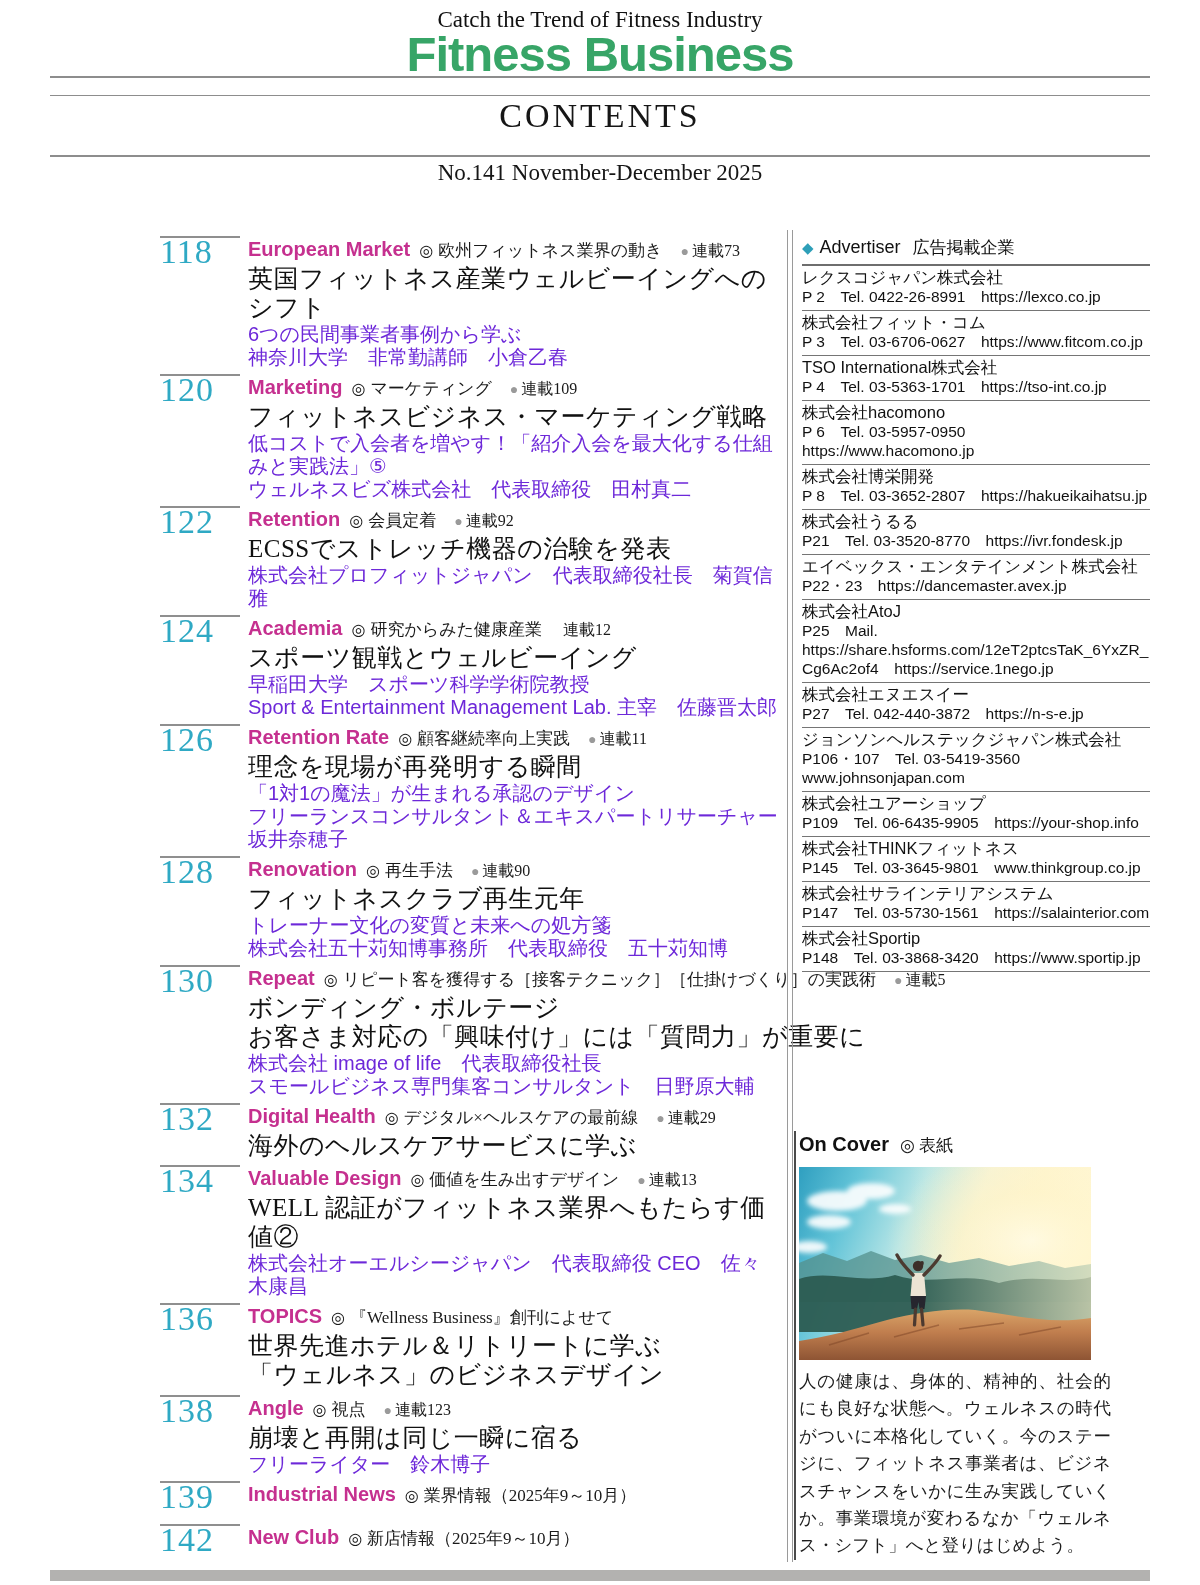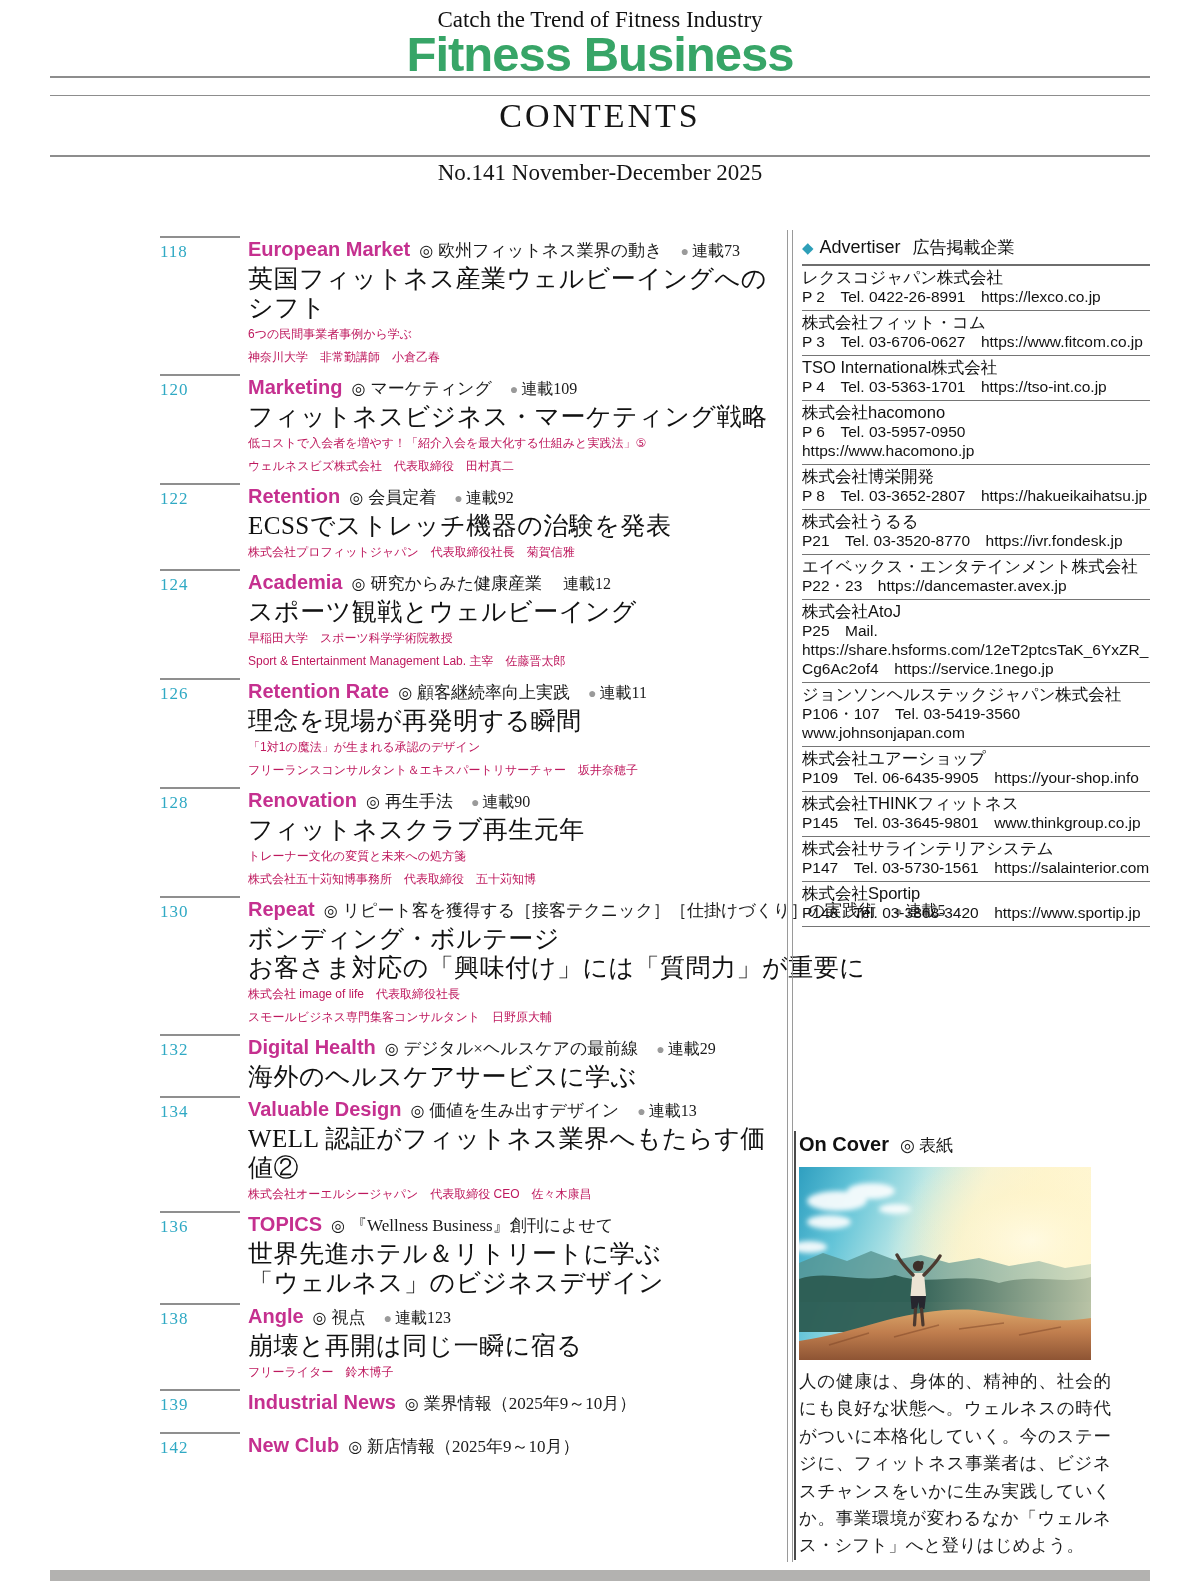--- a/index.html
+++ b/index.html
@@ -17,35 +17,35 @@
   .contents-title{position:absolute;top:97px;left:0;right:0;text-align:center;
         font-family:"Liberation Serif","DejaVu Serif",serif;font-size:34px;letter-spacing:3px;color:#161616;}
   .issue{position:absolute;top:160px;left:0;right:0;text-align:center;
         font-family:"Liberation Serif","DejaVu Serif",serif;font-size:23px;color:#161616;}
 
   
   .toc{position:absolute;left:110px;top:236px;width:620px;}
   .toc-entry{display:grid;grid-template-columns:88px 1fr;margin-bottom:5px;min-height:38px;}
   .num-col{padding-top:0;}
   .num-rule{width:80px;height:2px;background:#8f8f8f;margin-bottom:1px;}
-  .page-num{font-family:"Liberation Serif","DejaVu Serif",serif;font-size:17px;line-height:26px;
+  .page-num{font-family:"Liberation Serif","DejaVu Serif",serif;font-size:34px;line-height:26px;
             letter-spacing:1px;color:var(--page-number-teal,#2FA9C4);}
   .entry-body{padding-top:2px;}
   .cat-line{line-height:22px;white-space:nowrap;}
   .cat{font-weight:700;font-size:20px;color:var(--category-magenta,#C5308F);margin-right:9px;}
   .marker{font-family:"Liberation Serif","DejaVu Serif",serif;font-size:16px;color:#1a1a1a;margin-right:5px;}
   .sub{font-family:"Liberation Serif","DejaVu Serif",serif;font-size:17px;color:#1a1a1a;}
   .serial-wrap{margin-left:18px;white-space:nowrap;}
   .bullet{color:#9a9a9a;font-size:14px;margin-right:3px;}
   .serial{font-family:"Liberation Serif","DejaVu Serif",serif;font-size:16px;color:#1a1a1a;}
   .titles{margin-top:2px;}
   .title{font-family:"Liberation Serif","DejaVu Serif",serif;font-size:25px;line-height:29px;
          letter-spacing:0.5px;color:#111;}
   .lines{margin-top:1px;}
-  .line{font-size:12px;line-height:23px;color:#be185d;}
+  .line{font-size:20px;line-height:23px;color:#6d28d9;}
 
   
   .divider{position:absolute;left:737px;top:230px;height:1332px;width:4px;
            border-left:1px solid #9a9a9a;border-right:1px solid #9a9a9a;}
 
   
   .ad-block{position:absolute;left:752px;top:236px;width:348px;}
   .ad-heading{font-size:18px;color:#111;padding-bottom:5px;border-bottom:2px solid #6e6e6e;}
   .diamond{color:var(--advertiser-diamond-teal,#2E9FB8);font-size:15px;margin-right:6px;}
   .ad-heading .ja{font-size:17px;margin-left:12px;}
@@ -351,20 +351,24 @@
   <div class="ad-item">
     <div class="ad-name">エイベックス・エンタテインメント株式会社</div>
     <div class="ad-info">P22・23　https://dancemaster.avex.jp</div>
   </div>
 
   <div class="ad-item">
     <div class="ad-name">株式会社AtoJ</div>
     <div class="ad-info">P25　Mail. https://share.hsforms.com/12eT2ptcsTaK_6YxZR_Cg6Ac2of4　https://service.1nego.jp</div>
   </div>
 
+  <div class="ad-item">
+    <div class="ad-name">株式会社エヌエスイー</div>
+    <div class="ad-info">P27　Tel. 042-440-3872　https://n-s-e.jp</div>
+  </div>
 
   <div class="ad-item">
     <div class="ad-name">ジョンソンヘルステックジャパン株式会社</div>
     <div class="ad-info">P106・107　Tel. 03-5419-3560　www.johnsonjapan.com</div>
   </div>
 
   <div class="ad-item">
     <div class="ad-name">株式会社ユアーショップ</div>
     <div class="ad-info">P109　Tel. 06-6435-9905　https://your-shop.info</div>
   </div>

